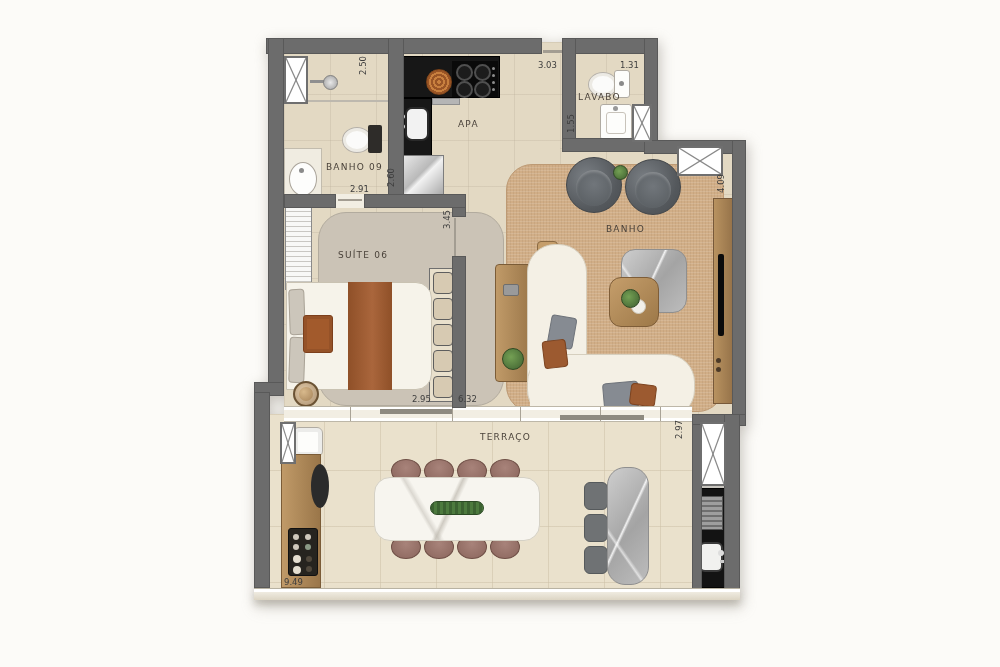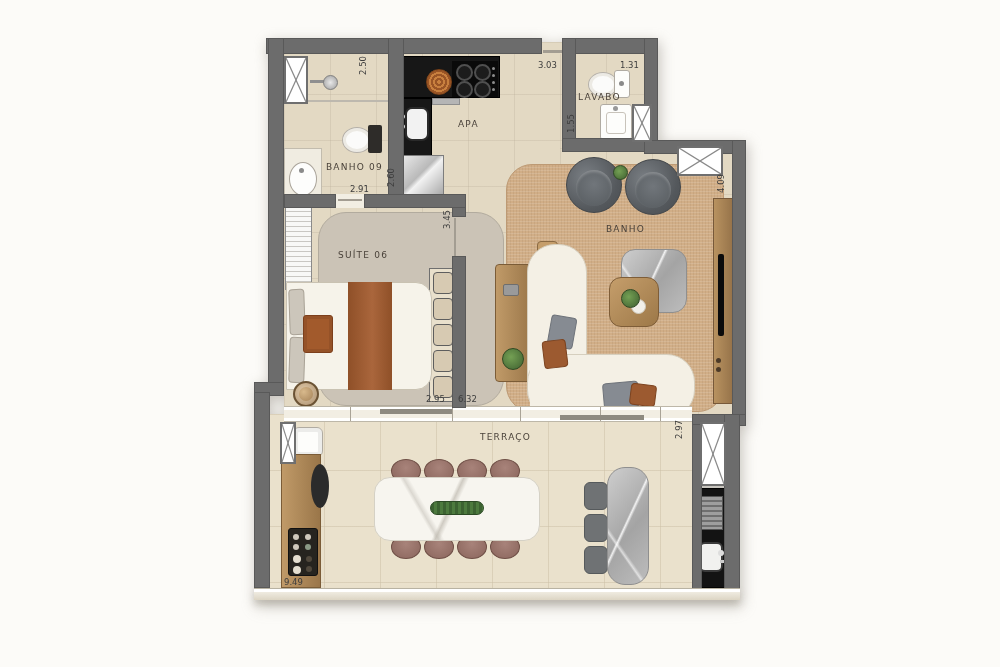--- a/index.html
+++ b/index.html
@@ -259,19 +259,19 @@
   <div class="abs rlabel" style="left:480px;top:432px;">TERRAÇO</div>
 
   <div class="abs dim vdim" style="left:358px;top:56px;">2.50</div>
   <div class="abs dim" style="left:350px;top:184px;">2.91</div>
   <div class="abs dim vdim" style="left:386px;top:168px;">2.60</div>
   <div class="abs dim" style="left:538px;top:60px;">3.03</div>
   <div class="abs dim" style="left:620px;top:60px;text-align:right;">1.31</div>
   <div class="abs dim vdim" style="left:566px;top:114px;">1.55</div>
   <div class="abs dim vdim" style="left:442px;top:210px;">3.45</div>
   <div class="abs dim vdim" style="left:716px;top:174px;">4.09</div>
-  <div class="abs dim" style="left:426px;top:394px;">2.95</div>
+  <div class="abs dim" style="left:412px;top:394px;">2.95</div>
   <div class="abs dim" style="left:458px;top:394px;">6.32</div>
   <div class="abs dim vdim" style="left:674px;top:420px;">2.97</div>
   <div class="abs dim" style="left:284px;top:577px;">9.49</div>
 
 </div>
 </div>
 
 </body></html>

